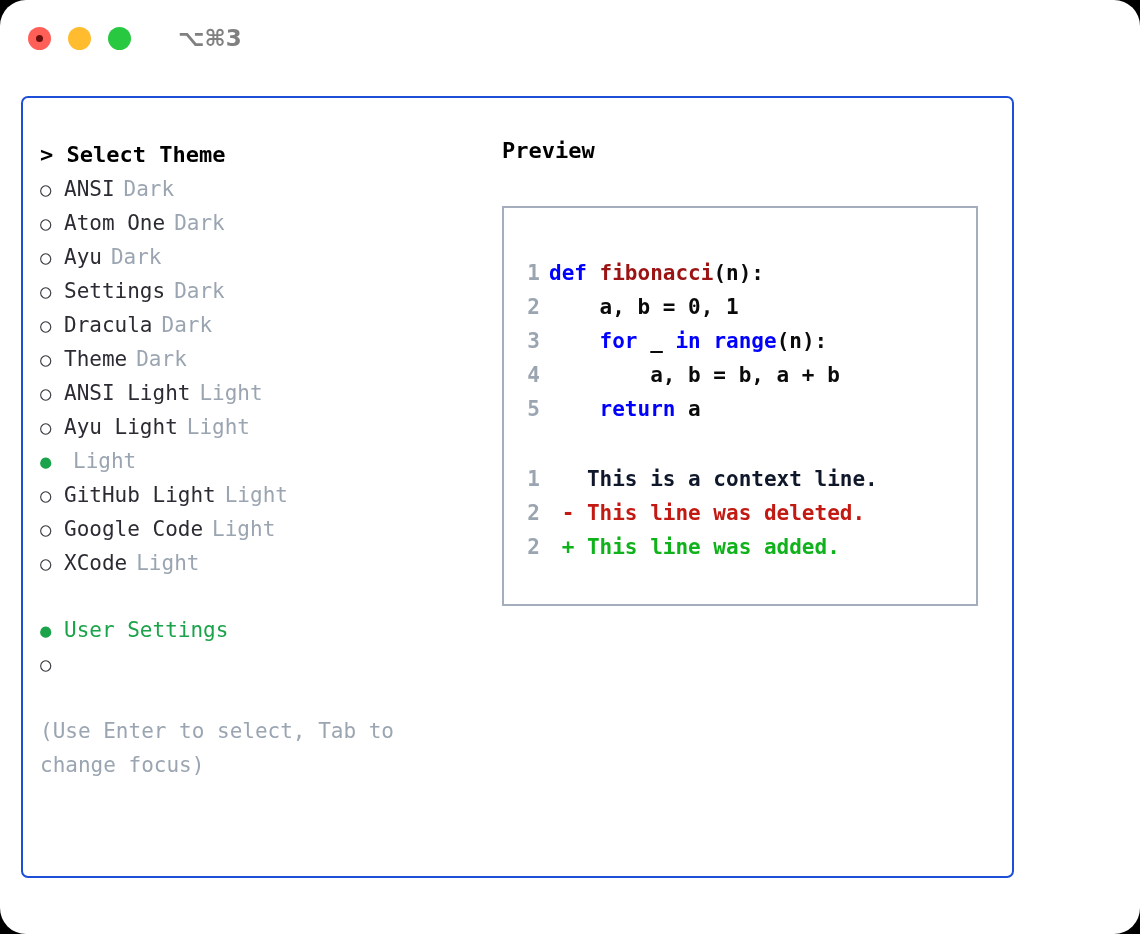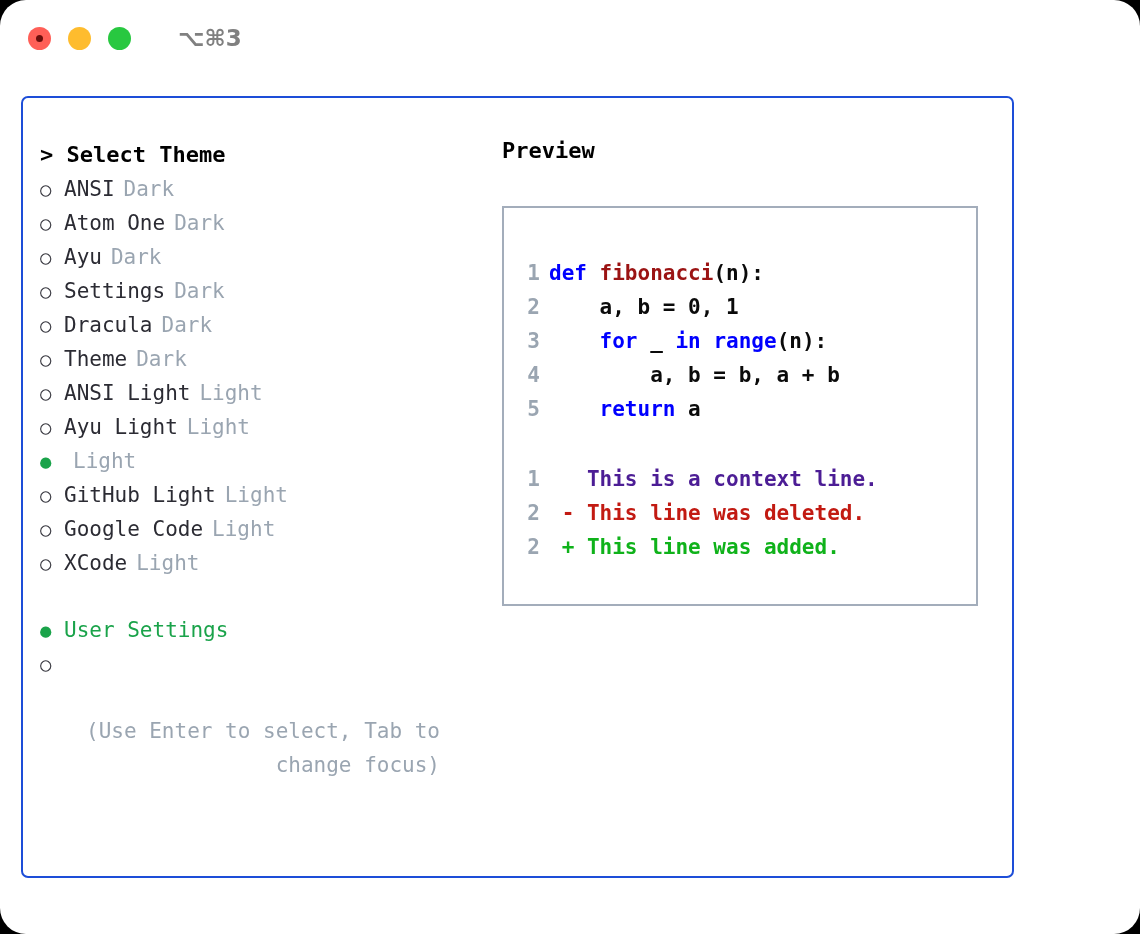--- a/index.html
+++ b/index.html
@@ -141,21 +141,20 @@
     white-space: pre;
   }
   .apply-block { margin-top: 33px; }
 
   .hint {
     margin-top: 33px;
     color: #9aa5b1;
     font-size: 21px;
     line-height: 34px;
     width: 400px;
-    text-align: right;
   }
 
   
   .preview-box {
     margin-top: 38px;
     width: 476px;
     height: 400px;
     border: 2px solid #a3adbb;
     box-sizing: border-box;
     background: #ffffff;
@@ -182,21 +181,21 @@
   .plain{ color: #0a0a0a; }
 
   .diff {
     position: absolute;
     left: 14px;
     top: 254px;
     font-size: 21px;
     line-height: 34px;
     white-space: pre;
   }
-  .ctx { color: #4c1d95; }
+  .ctx { color: #0f172a; }
   .del { color: #c21a12; }
   .add { color: #0fb21a; }
 </style>
 </head>
 <body>
 
 <div class="window">
 
   <div class="titlebar">
     <div class="lights">

